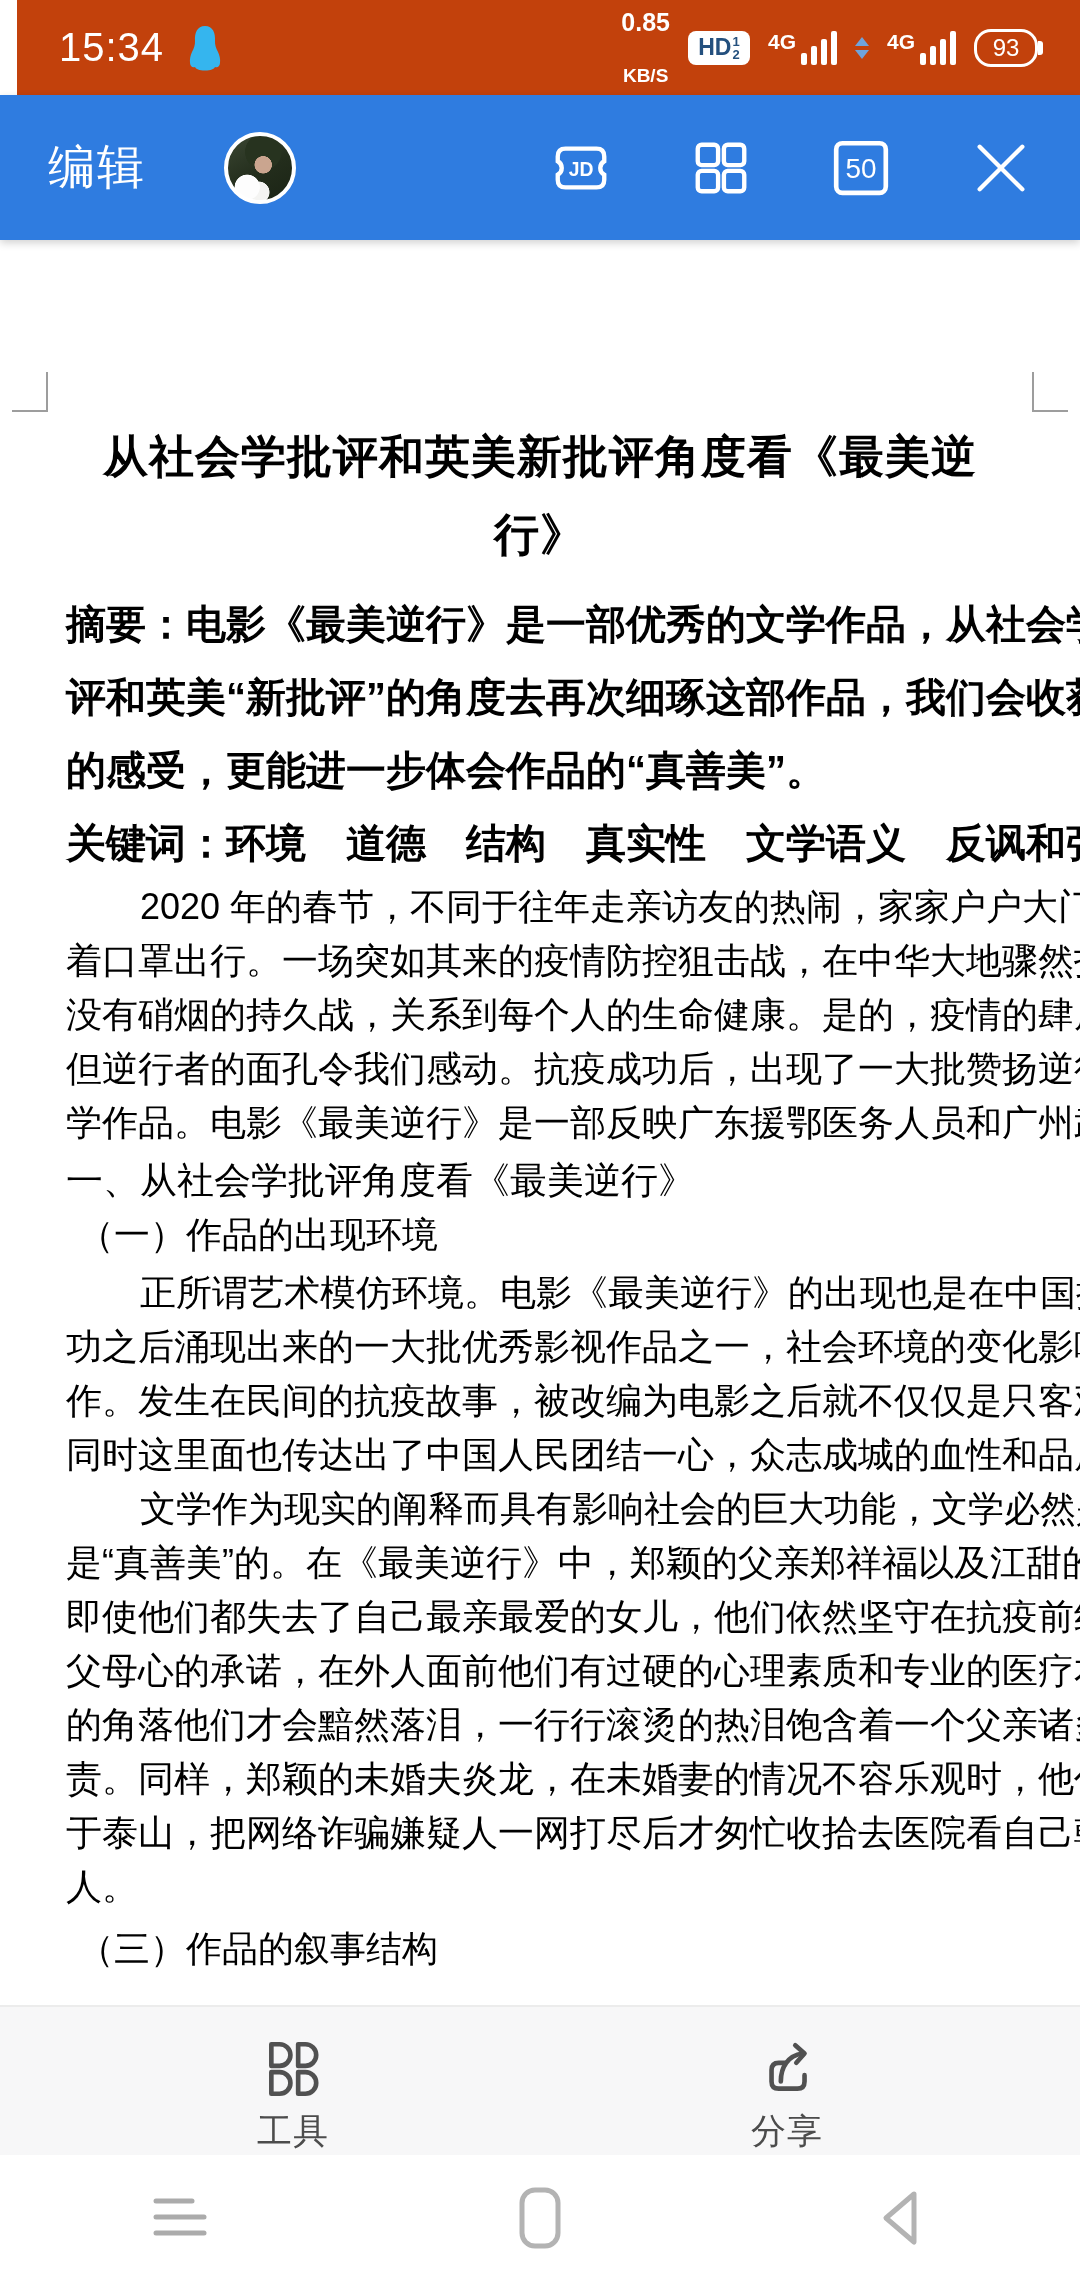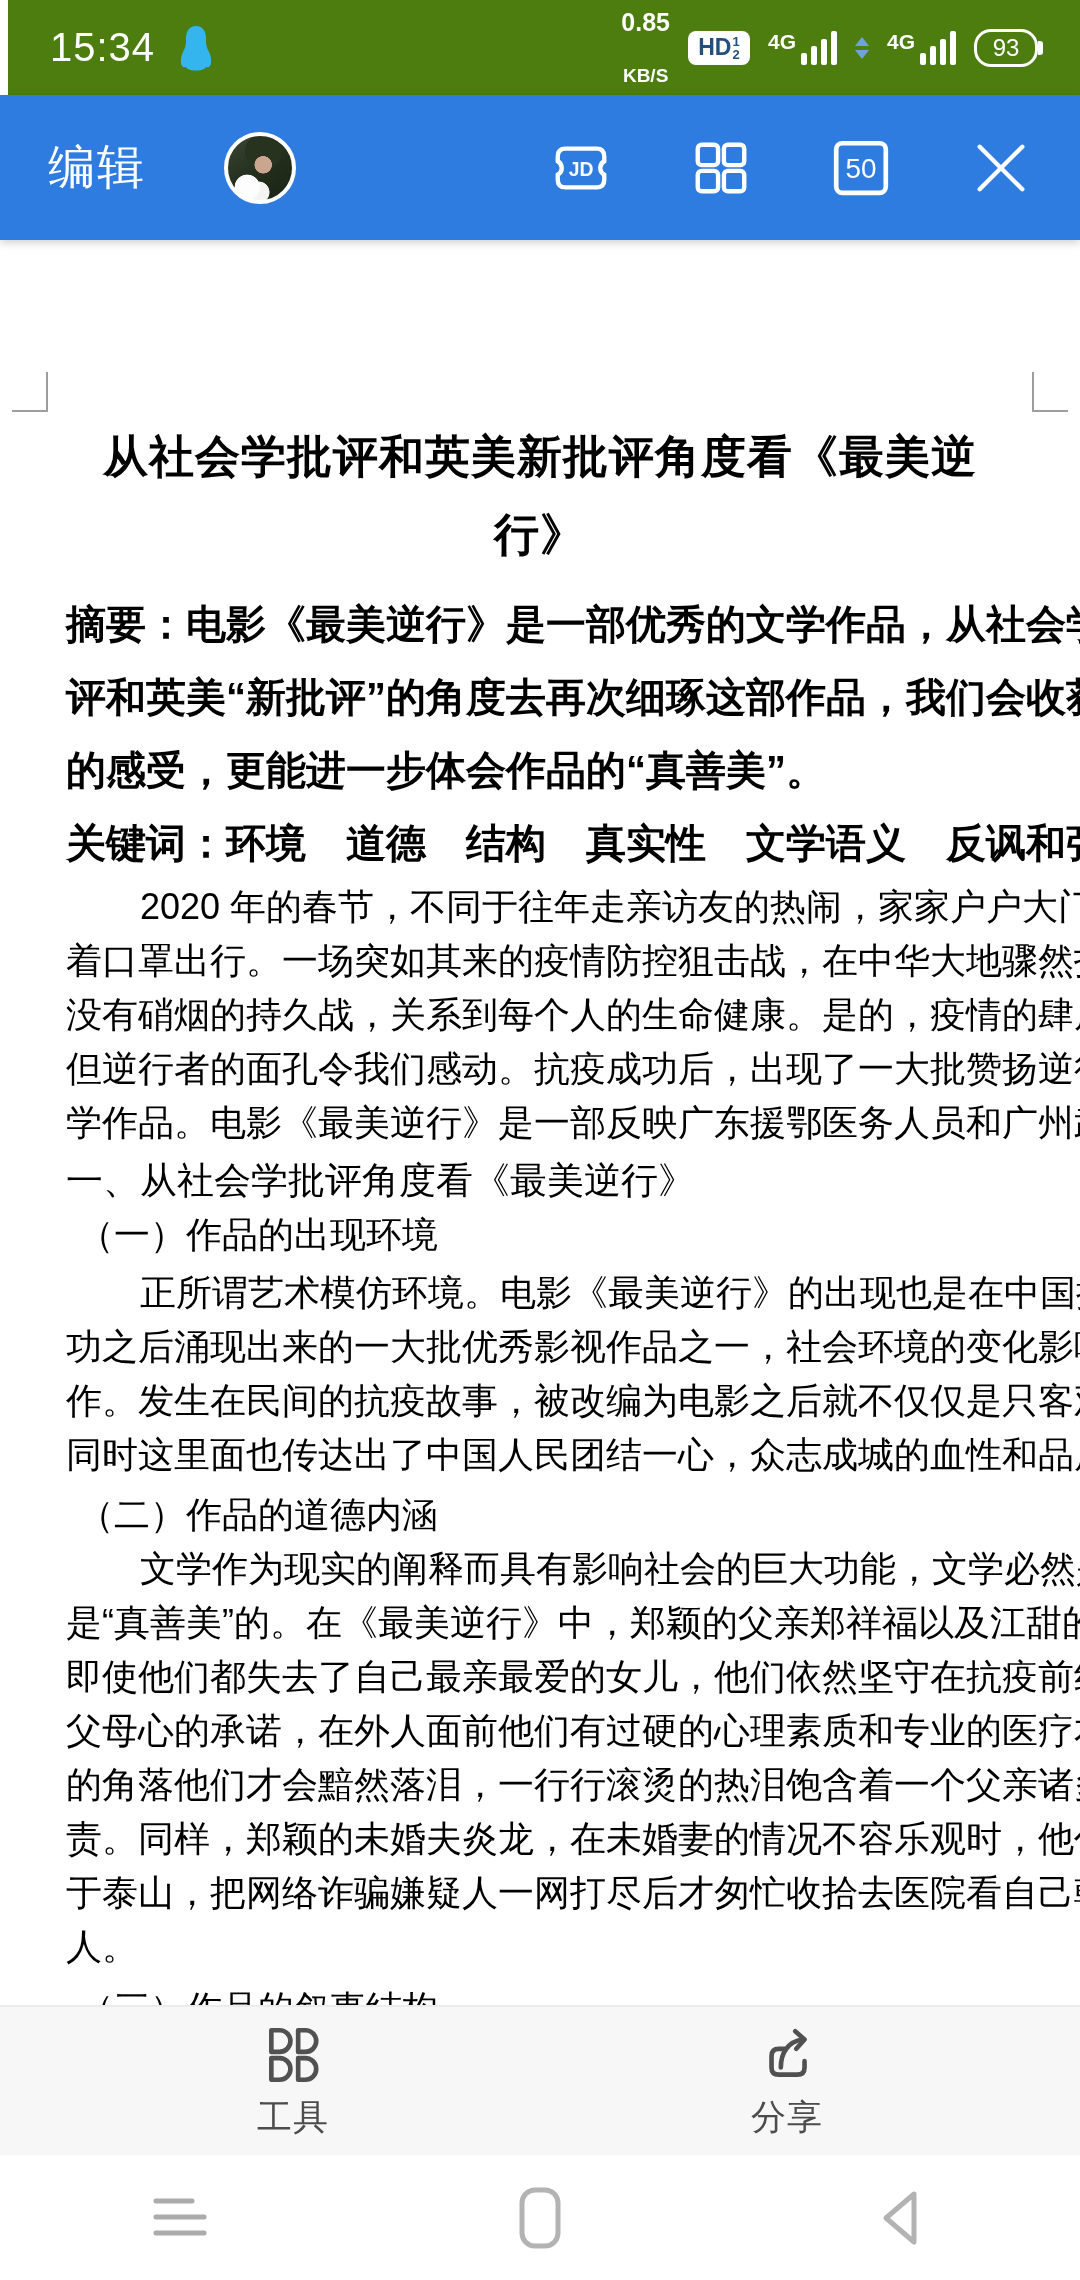--- a/index.html
+++ b/index.html
@@ -1,20 +1,20 @@
 <!DOCTYPE html>
 <html><head>
 <meta charset="utf-8">
 <style>
   html,body{margin:0;padding:0;background:#fff;}
   .screen{position:relative;width:1080px;height:2280px;margin:0 auto;overflow:hidden;
           font-family:"Liberation Sans","DejaVu Sans",sans-serif;background:#fff;}
 
   
-  .statusbar{position:absolute;top:0;left:8px;right:0;height:95px;background:#4d7c0f;
+  .statusbar{position:absolute;top:0;left:17px;right:0;height:95px;background:#c2410c;
              display:flex;align-items:center;justify-content:space-between;padding:0 42px;box-sizing:border-box;color:#fff;}
   .sb-left{display:flex;align-items:center;gap:22px;}
   .sb-time{font-size:40px;letter-spacing:1px;}
   .sb-right{display:flex;align-items:center;gap:18px;}
   .net-speed{display:flex;flex-direction:column;align-items:center;line-height:1;font-weight:bold;gap:28px;}
   .net-speed .v{font-size:25px;}
   .net-speed .u{font-size:19px;margin-top:3px;}
   .hd-badge{background:#fff;color:#24507E;border-radius:8px;height:34px;min-width:52px;
             display:flex;align-items:center;justify-content:center;padding:0 5px;}
   .hd-badge .hd{font-size:23px;font-weight:bold;letter-spacing:0;}
@@ -62,21 +62,21 @@
   .abstract{margin-top:14px;}
   .abstract div{font-size:40px;font-weight:bold;line-height:73px;white-space:nowrap;}
   .bodypara div{font-size:36px;line-height:54px;white-space:nowrap;}
   .indent{text-indent:74px;}
   .h-sec{font-size:37px;line-height:54px;margin-top:4px;}
   .h-sub{font-size:36px;line-height:54px;padding-left:12px;}
   .mt4{margin-top:4px;} .mt6{margin-top:6px;} .mt8{margin-top:8px;}
 
   
   .toolbar{position:absolute;top:2005px;left:0;right:0;height:150px;background:#f7f7f8;
-           border-top:2px solid #ececec;display:flex;align-items:center;justify-content:space-around;
+           border-top:2px solid #ececec;display:flex;align-items:flex-end;justify-content:space-around;
            box-sizing:border-box;padding:0 46px;}
   .tool-item{display:flex;flex-direction:column;align-items:center;gap:6px;color:#515151;}
   .tool-item svg{width:66px;height:66px;display:block;}
   .tool-label{font-size:35px;color:#4c4c4c;letter-spacing:1px;white-space:nowrap;}
 
   
   .navbar{position:absolute;top:2155px;left:0;right:0;height:125px;background:#fff;
           display:flex;align-items:center;}
   .nav-slot{flex:1;display:flex;align-items:center;justify-content:center;}
   .nav-slot svg{display:block;}
@@ -184,21 +184,20 @@
       <div class="h-sec">一、从社会学批评角度看《最美逆行》</div>
       <div class="h-sub">（一）作品的出现环境</div>
 
       <div class="bodypara mt4">
         <div class="indent">正所谓艺术模仿环境。电影《最美逆行》的出现也是在中国抗击新冠疫情成</div>
         <div>功之后涌现出来的一大批优秀影视作品之一，社会环境的变化影响着文学的写</div>
         <div>作。发生在民间的抗疫故事，被改编为电影之后就不仅仅是只客观复述抗疫故事，</div>
         <div>同时这里面也传达出了中国人民团结一心，众志成城的血性和品质。</div>
       </div>
 
-      <div class="h-sub mt6">（二）作品的道德内涵</div>
 
       <div class="bodypara">
         <div class="indent">文学作为现实的阐释而具有影响社会的巨大功能，文学必然是道德的，必然</div>
         <div>是“真善美”的。在《最美逆行》中，郑颖的父亲郑祥福以及江甜的父亲吴主任，</div>
         <div>即使他们都失去了自己最亲最爱的女儿，他们依然坚守在抗疫前线，履行着医者</div>
         <div>父母心的承诺，在外人面前他们有过硬的心理素质和专业的医疗本领，在看不见</div>
         <div>的角落他们才会黯然落泪，一行行滚烫的热泪饱含着一个父亲诸多的思念和自</div>
         <div>责。同样，郑颖的未婚夫炎龙，在未婚妻的情况不容乐观时，他仍然坚信责任重</div>
         <div>于泰山，把网络诈骗嫌疑人一网打尽后才匆忙收拾去医院看自己朝思暮想的爱</div>
         <div>人。</div>

